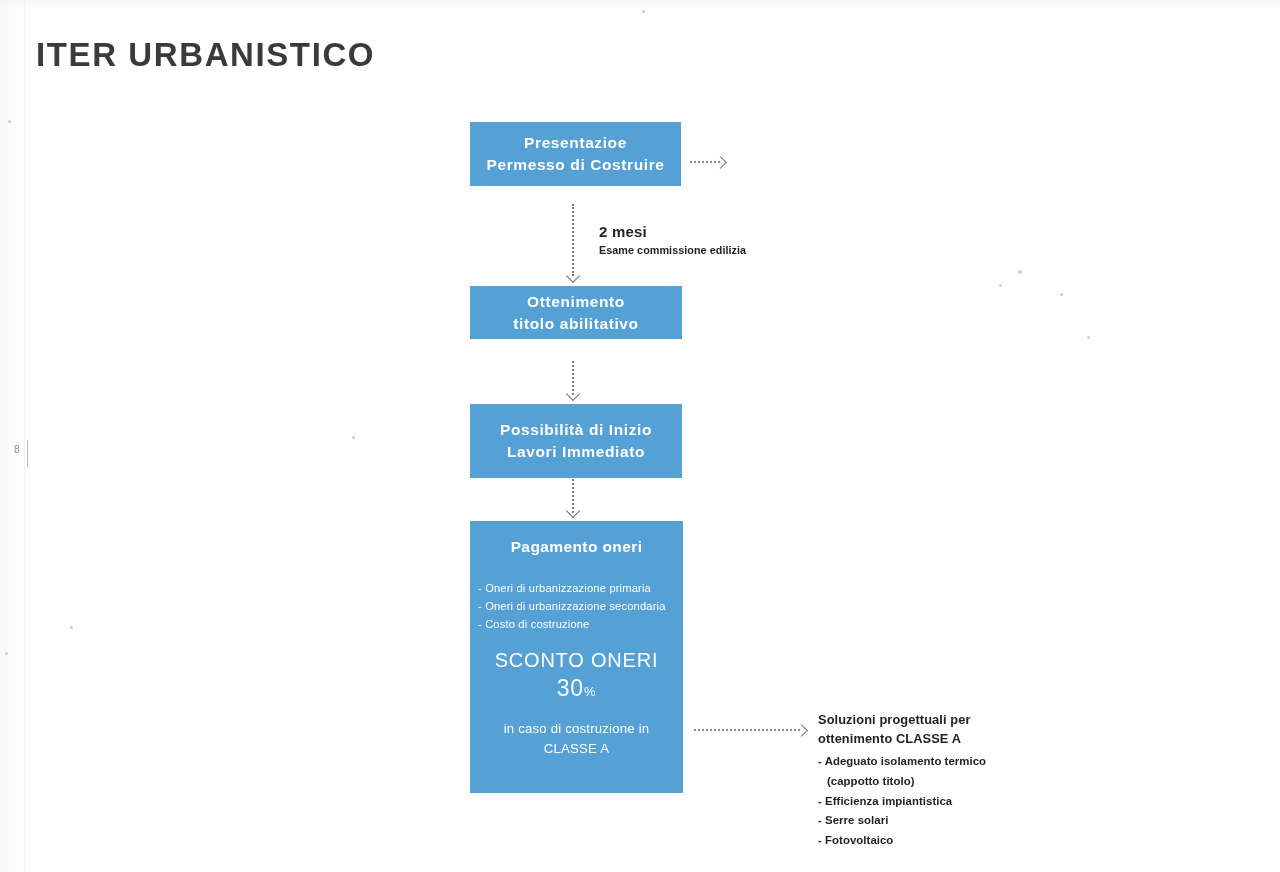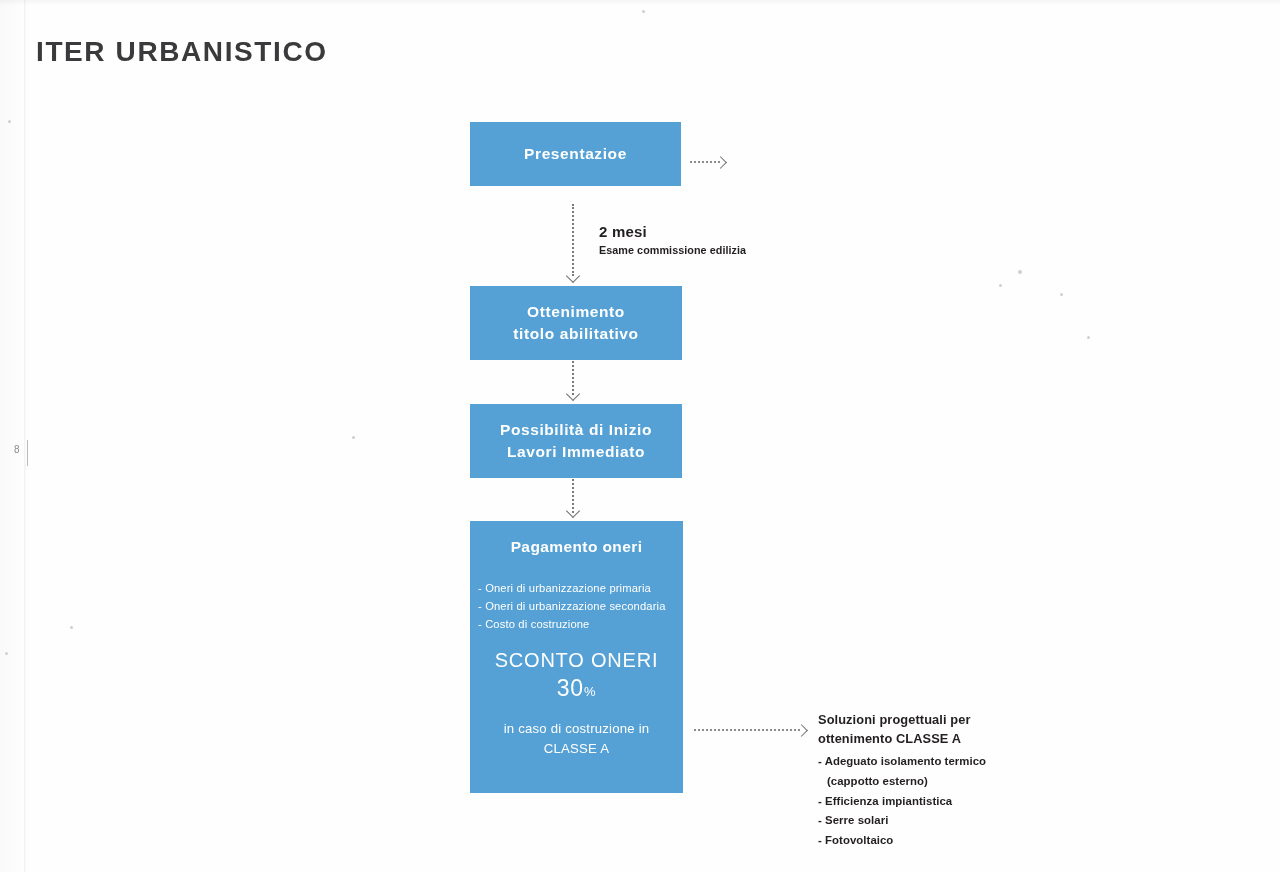--- a/index.html
+++ b/index.html
@@ -38,21 +38,21 @@
     position: absolute;
     left: 0; top: 0; width: 1280px; height: 6px;
     background: linear-gradient(to bottom, rgba(0,0,0,0.035), rgba(0,0,0,0));
   }
 
   
   .title {
     position: absolute;
     left: 36px;
     top: 36px;
-    font-size: 28px;
+    font-size: 33px;
     font-weight: bold;
     letter-spacing: 1.6px;
     color: #3a3a3c;
     white-space: nowrap;
   }
 
   
   .page-num {
     position: absolute;
     left: 14px;
@@ -77,21 +77,21 @@
     box-sizing: border-box;
     text-align: center;
   }
   .box .box-title {
     font-weight: bold;
     line-height: 1.42;
     letter-spacing: 0.6px;
   }
 
   #box-1 { left: 470px; top: 122px;  width: 211px; height: 64px; }
-  #box-2 { left: 470px; top: 286px;  width: 212px; height: 74px; }
+  #box-2 { left: 470px; top: 286px;  width: 212px; height: 53px; }
   #box-3 { left: 470px; top: 404px;  width: 212px; height: 74px; }
   #box-4 { left: 470px; top: 521px;  width: 213px; height: 272px; }
 
   #box-1 .box-title,
   #box-2 .box-title,
   #box-3 .box-title {
     position: absolute;
     left: 0; right: 0;
     top: 50%;
     transform: translateY(-50%);
@@ -246,20 +246,21 @@
   <div class="speck" style="left:352px;top:436px;width:3px;height:3px;"></div>
 
   <div class="title">ITER URBANISTICO</div>
 
   <div class="page-num">8</div>
   <div class="page-num-rule"></div>
 
   <div class="box" id="box-1">
     <div class="box-title">
       <div>Presentazioe</div>
+      <div>Permesso di Costruire</div>
     </div>
   </div>
 
   <div class="v-conn" id="conn-1"></div>
   <div class="v-arrow" id="arrow-1"></div>
 
   <div class="h-conn" id="hconn-1"></div>
   <div class="h-arrow" id="harrow-1"></div>
 
   <div class="anno" id="anno-2">
@@ -308,20 +309,20 @@
 
   <div class="h-conn" id="hconn-2"></div>
   <div class="h-arrow" id="harrow-2"></div>
   <div class="anno" id="anno-3">
     <div class="anno-head">
       <div>Soluzioni  progettuali  per</div>
       <div>ottenimento CLASSE A</div>
     </div>
     <div class="anno-list">
       <div>- Adeguato isolamento termico</div>
-      <div class="sub">(cappotto esterno)</div>
+      <div class="sub">(cappotto titolo)</div>
       <div>- Efficienza impiantistica</div>
       <div>- Serre solari</div>
       <div>- Fotovoltaico</div>
     </div>
   </div>
 
 </div>
 
 </body></html>

